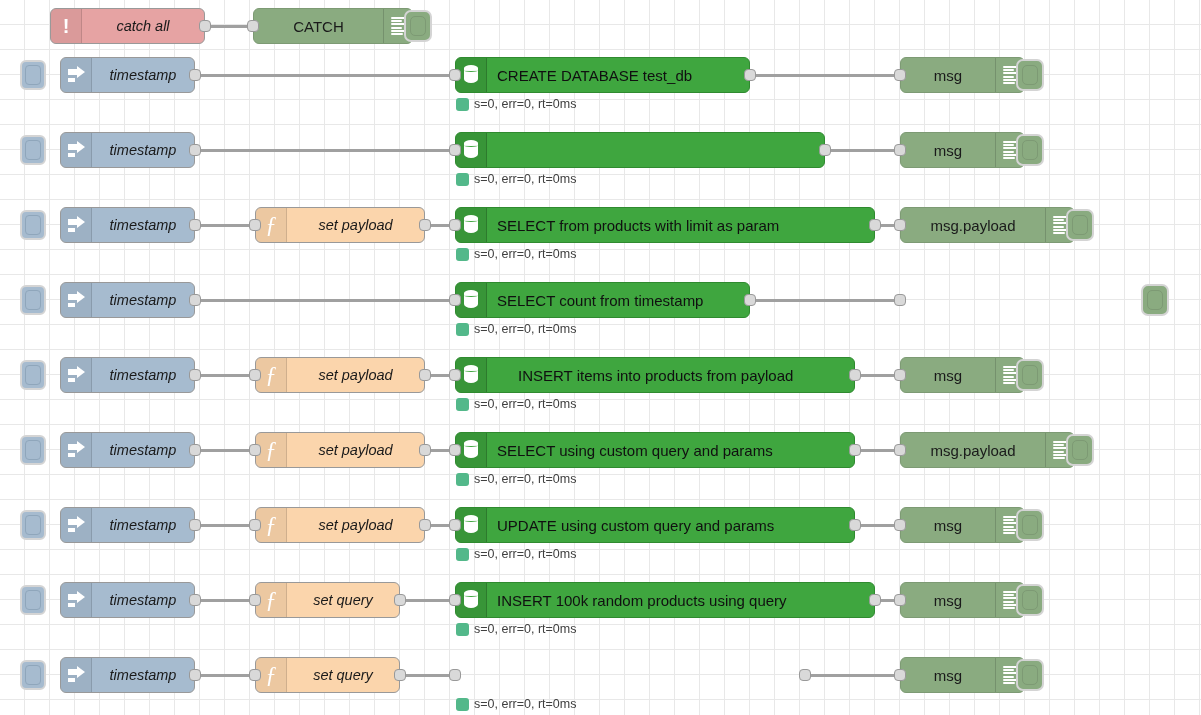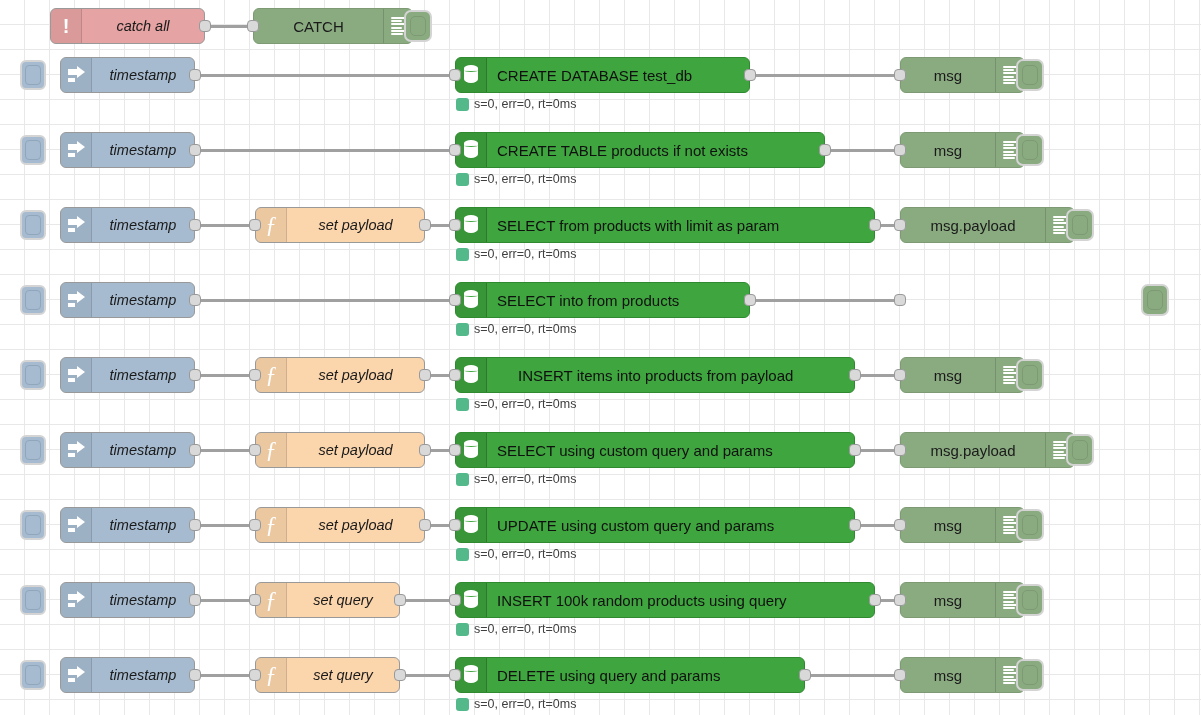--- a/index.html
+++ b/index.html
@@ -321,21 +321,20 @@
     </div>
     <div class="port" style="left: 189px; top: 144px;"></div>
     <div class="node db" style="left: 455px; top: 132px; width: 370px;">
       <div class="icon-box">
         <div class="db-cyl">
           <div class="body"></div>
           <div class="top"></div>
           <div class="band"></div>
         </div>
       </div>
-      <div class="node-label plain">CREATE TABLE products if not exists</div>
     </div>
     <div class="port" style="left: 449px; top: 144px;"></div>
     <div class="port" style="left: 819px; top: 144px;"></div>
     <div class="node debug" style="left: 900px; top: 132px; width: 125px;">
       <div class="node-label plain">msg</div>
       <div class="icon-box-right">
         <div class="dbg-lines">
           <i></i>
           <i></i>
           <i></i>
@@ -424,21 +423,21 @@
     </div>
     <div class="port" style="left: 189px; top: 294px;"></div>
     <div class="node db" style="left: 455px; top: 282px; width: 295px;">
       <div class="icon-box">
         <div class="db-cyl">
           <div class="body"></div>
           <div class="top"></div>
           <div class="band"></div>
         </div>
       </div>
-      <div class="node-label plain">SELECT into from products</div>
+      <div class="node-label plain">SELECT count from timestamp</div>
     </div>
     <div class="port" style="left: 449px; top: 294px;"></div>
     <div class="port" style="left: 744px; top: 294px;"></div>
     <div class="port" style="left: 894px; top: 294px;"></div>
     <div class="debug-toggle" style="left: 1141px; top: 284px;">
       <div class="debug-toggle-inner"></div>
     </div>
     <div class="wire" style="left: 195px; top: 298.5px; width: 260px;"></div>
     <div class="wire" style="left: 750px; top: 298.5px; width: 150px;"></div>
     <div class="status" style="left: 456px; top: 322px;">
@@ -682,30 +681,20 @@
     </div>
     <div class="port" style="left: 189px; top: 669px;"></div>
     <div class="node fn" style="left: 255px; top: 657px; width: 145px;">
       <div class="icon-box">
         <span class="fn-glyph">ƒ</span>
       </div>
       <div class="node-label">set query</div>
     </div>
     <div class="port" style="left: 249px; top: 669px;"></div>
     <div class="port" style="left: 394px; top: 669px;"></div>
-    <div class="node db" style="left: 455px; top: 657px; width: 350px;">
-      <div class="icon-box">
-        <div class="db-cyl">
-          <div class="body"></div>
-          <div class="top"></div>
-          <div class="band"></div>
-        </div>
-      </div>
-      <div class="node-label plain">DELETE using query and params</div>
-    </div>
     <div class="port" style="left: 449px; top: 669px;"></div>
     <div class="port" style="left: 799px; top: 669px;"></div>
     <div class="node debug" style="left: 900px; top: 657px; width: 125px;">
       <div class="node-label plain">msg</div>
       <div class="icon-box-right">
         <div class="dbg-lines">
           <i></i>
           <i></i>
           <i></i>
           <i></i>

